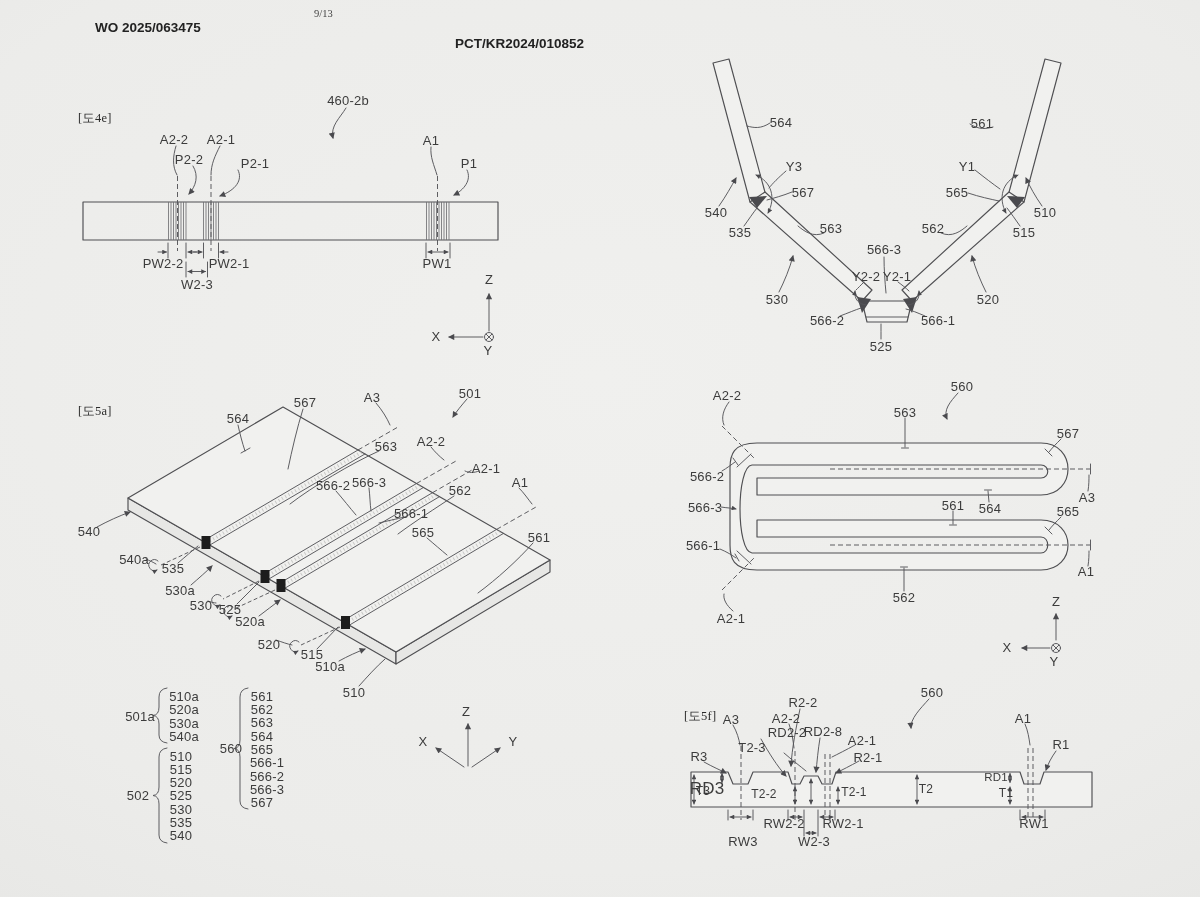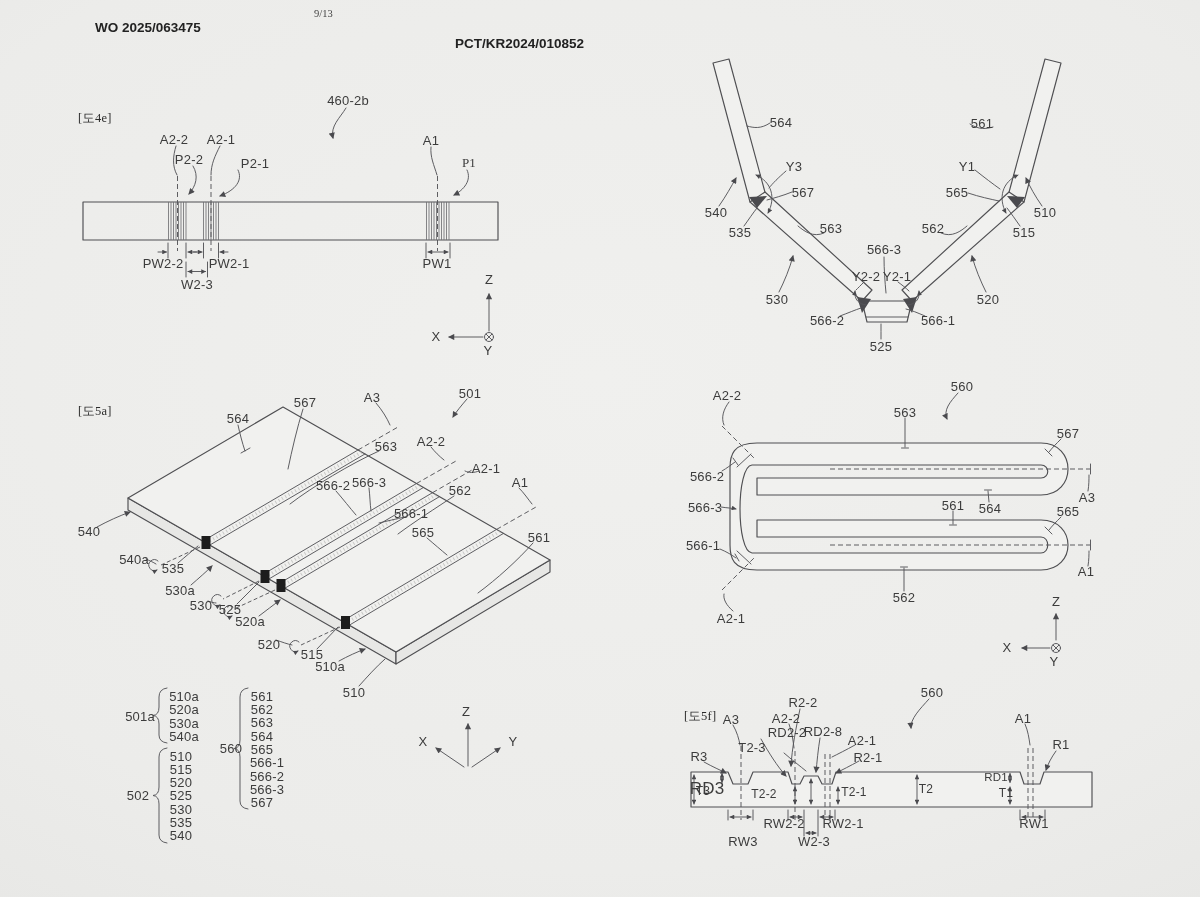--- a/index.html
+++ b/index.html
@@ -233,21 +233,21 @@
   </svg>
 
   <div id="label-layer">
       <span class="lbl tag" style="left: 78px; top: 74px;">[도4e]</span>
       <span class="lbl" style="left: 348px; top: 100px;">460-2b</span>
       <span class="lbl" style="left: 174px; top: 139px;">A2-2</span>
       <span class="lbl" style="left: 221px; top: 139px;">A2-1</span>
       <span class="lbl" style="left: 189px; top: 159px;">P2-2</span>
       <span class="lbl" style="left: 235px; top: 163px; margin-left: 20px;">P2-1</span>
       <span class="lbl" style="left: 431px; top: 140px;">A1</span>
-      <span class="lbl" style="left: 469px; top: 163px; font-family: Liberation Serif, serif;">P1</span>
+      <span class="lbl" style="left: 469px; top: 163px;">P1</span>
       <span class="lbl" style="left: 163px; top: 263px;">PW2-2</span>
       <span class="lbl" style="left: 229px; top: 263px;">PW2-1</span>
       <span class="lbl" style="left: 437px; top: 263px;">PW1</span>
       <span class="lbl" style="left: 197px; top: 284px;">W2-3</span>
       <span class="lbl" style="left: 489px; top: 279px;">Z</span>
       <span class="lbl" style="left: 436px; top: 336px;">X</span>
       <span class="lbl" style="left: 488px; top: 350px;">Y</span>
       <span class="lbl" style="left: 781px; top: 122px;">564</span>
       <span class="lbl" style="left: 982px; top: 123px;">561</span>
       <span class="lbl" style="left: 794px; top: 166px;">Y3</span>

